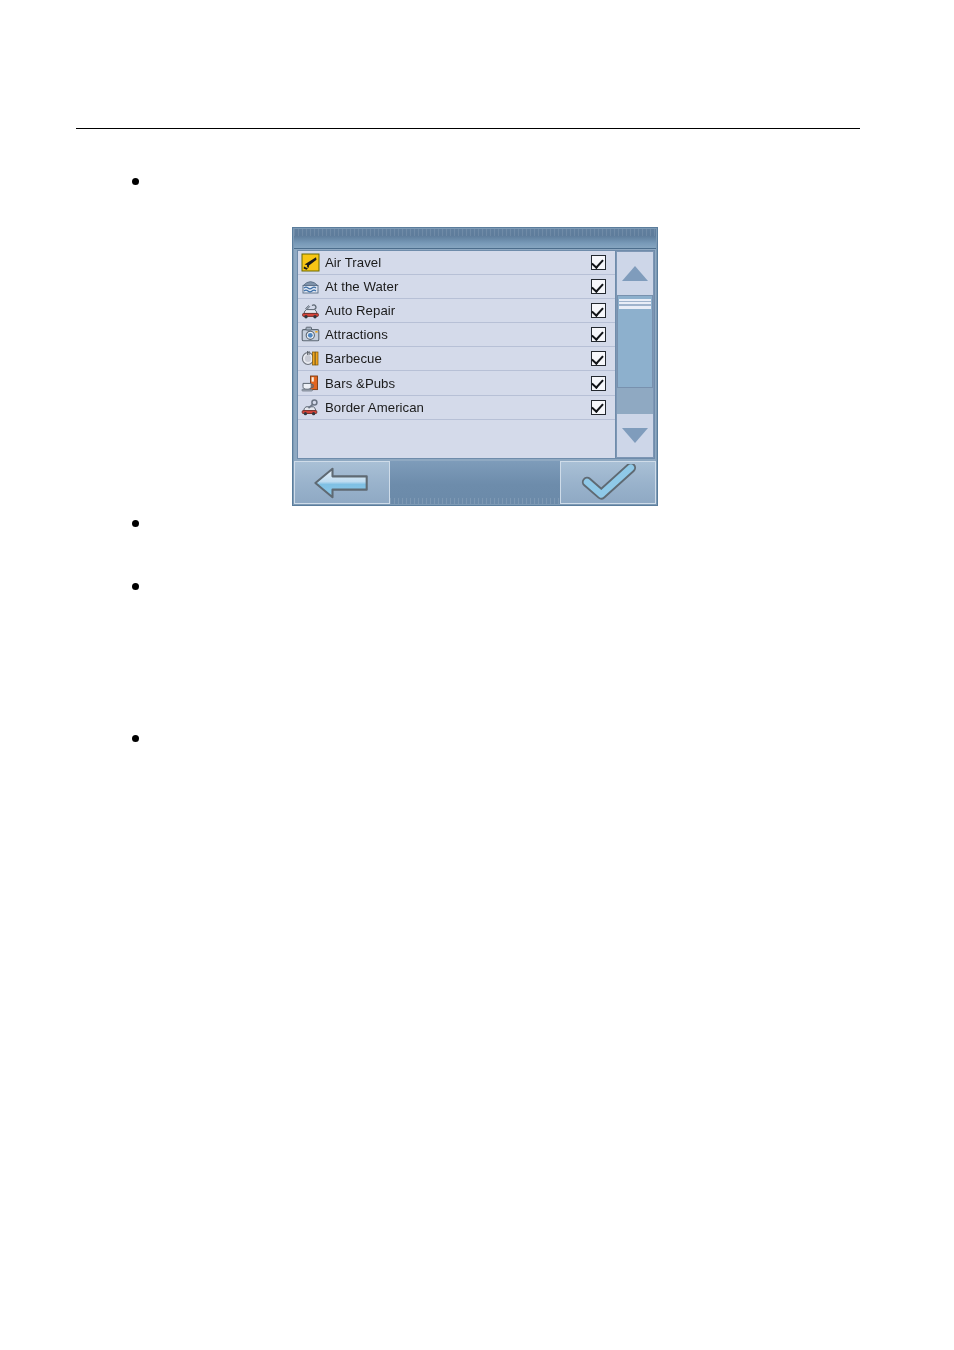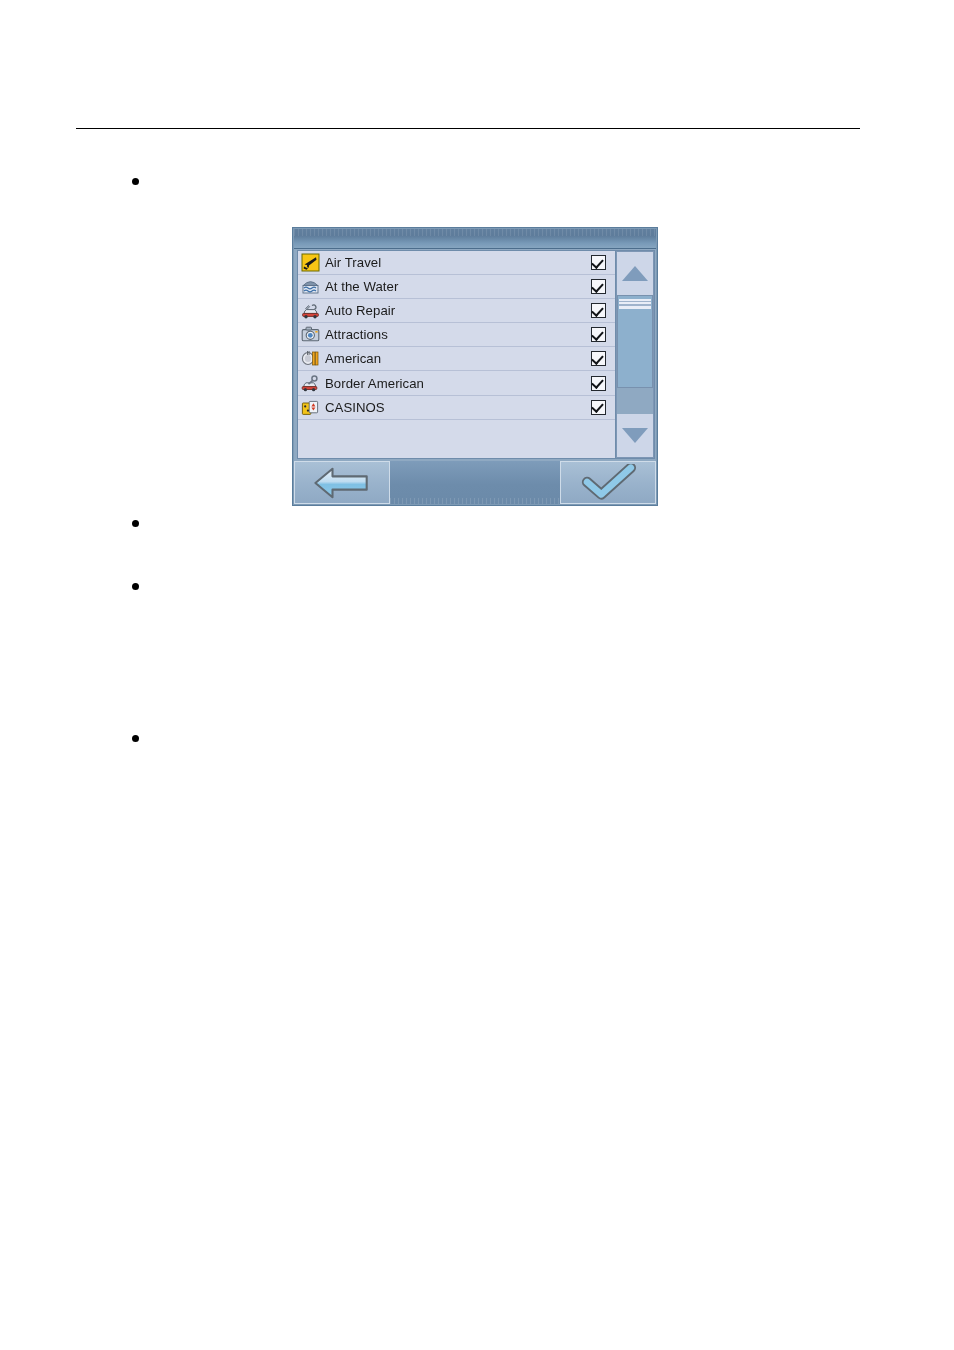--- a/index.html
+++ b/index.html
@@ -311,49 +311,48 @@
             <span class="row-icon">
               <svg viewBox="0 0 19 19">
                 <ellipse cx="7" cy="9.5" rx="5.6" ry="6" fill="#e8eaf0" stroke="#6d737d" stroke-width="1.1"></ellipse>
                 <ellipse cx="7" cy="9.5" rx="3.2" ry="3.6" fill="#c9ccd6"></ellipse>
                 <rect x="11.6" y="3" width="2.3" height="13" fill="#f0a41e" stroke="#7a5400" stroke-width="0.7"></rect>
                 <rect x="14.6" y="3" width="2.4" height="13" fill="#f0a41e" stroke="#7a5400" stroke-width="0.7"></rect>
                 <rect x="6" y="2" width="0.9" height="4" fill="#5a6068"></rect>
                 <rect x="7.6" y="2" width="0.9" height="4" fill="#5a6068"></rect>
               </svg>
             </span>
-            <span class="row-label">American</span>
+            <span class="row-label">Barbecue</span>
+            <span class="row-check checked"></span>
+          </div>
+          <div class="row">
+            <span class="row-icon">
+              <svg viewBox="0 0 19 19">
+                <rect x="9.5" y="2" width="7" height="13.6" fill="#e2651f" stroke="#7c3a10" stroke-width="0.9"></rect>
+                <rect x="10.6" y="3.2" width="2.2" height="4.4" fill="#f6f1e4"></rect>
+                <path d="M2 9.4 h8.2 v3.2 q0 2.8 -4.1 2.8 q-4.1 0 -4.1 -2.8 z" fill="#edf0f6" stroke="#5c6672" stroke-width="1"></path>
+                <path d="M10.1 10.2 q2.2 0 2.2 1.7 q0 1.7 -2.2 1.7" fill="none" stroke="#5c6672" stroke-width="1.1"></path>
+                <rect x="1" y="15.3" width="10.4" height="1.6" rx="0.6" fill="#c3cbd8" stroke="#5c6672" stroke-width="0.8"></rect>
+              </svg>
+            </span>
+            <span class="row-label">Bars &amp;Pubs</span>
             <span class="row-check checked"></span>
           </div>
           <div class="row">
             <span class="row-icon">
               <svg viewBox="0 0 19 19">
                 <path d="M2.6 13 q0.5 -3.4 2.4 -4.2 h7.4 q2 0.8 2.5 4.2 z" fill="#e4e8ef" stroke="#5c6672" stroke-width="1"></path>
                 <rect x="1.2" y="12.6" width="14.6" height="2.9" rx="1" fill="#d6453b" stroke="#6d2a22" stroke-width="0.9"></rect>
                 <circle cx="4.4" cy="15.7" r="1.6" fill="#31373f"></circle>
                 <circle cx="12.6" cy="15.7" r="1.6" fill="#31373f"></circle>
                 <circle cx="13.4" cy="4.4" r="2.5" fill="none" stroke="#6b7584" stroke-width="1.5"></circle>
                 <path d="M12 6.2 L7.5 10.2" stroke="#6b7584" stroke-width="1.6"></path>
               </svg>
             </span>
             <span class="row-label">Border American</span>
-            <span class="row-check checked"></span>
-          </div>
-          <div class="row">
-            <span class="row-icon">
-              <svg viewBox="0 0 19 19">
-                <rect x="1.4" y="5" width="8.4" height="11.4" rx="0.8" fill="#f2c318" stroke="#6e5800" stroke-width="0.9"></rect>
-                <rect x="8.2" y="3.4" width="8.4" height="11.4" rx="0.8" fill="#eef2f8" stroke="#5c6672" stroke-width="0.9"></rect>
-                <path d="M12.4 5.2 l2 3.2 h-4 z" fill="#d23b24"></path>
-                <path d="M12.4 12.6 l-2 -3.2 h4 z" fill="#d23b24"></path>
-                <circle cx="4.2" cy="8.4" r="1.1" fill="#2a2a2a"></circle>
-                <circle cx="6.9" cy="12.6" r="1.1" fill="#2a2a2a"></circle>
-              </svg>
-            </span>
-            <span class="row-label">CASINOS</span>
             <span class="row-check checked"></span>
           </div>
         </div>
 
       <div class="scrollbar">
         <div class="sb-btn up">
           <span class="tri up"></span>
         </div>
         <div class="sb-track">
           <div class="sb-thumb" id="sb-thumb" style="height: 78%; top: 0%;">

